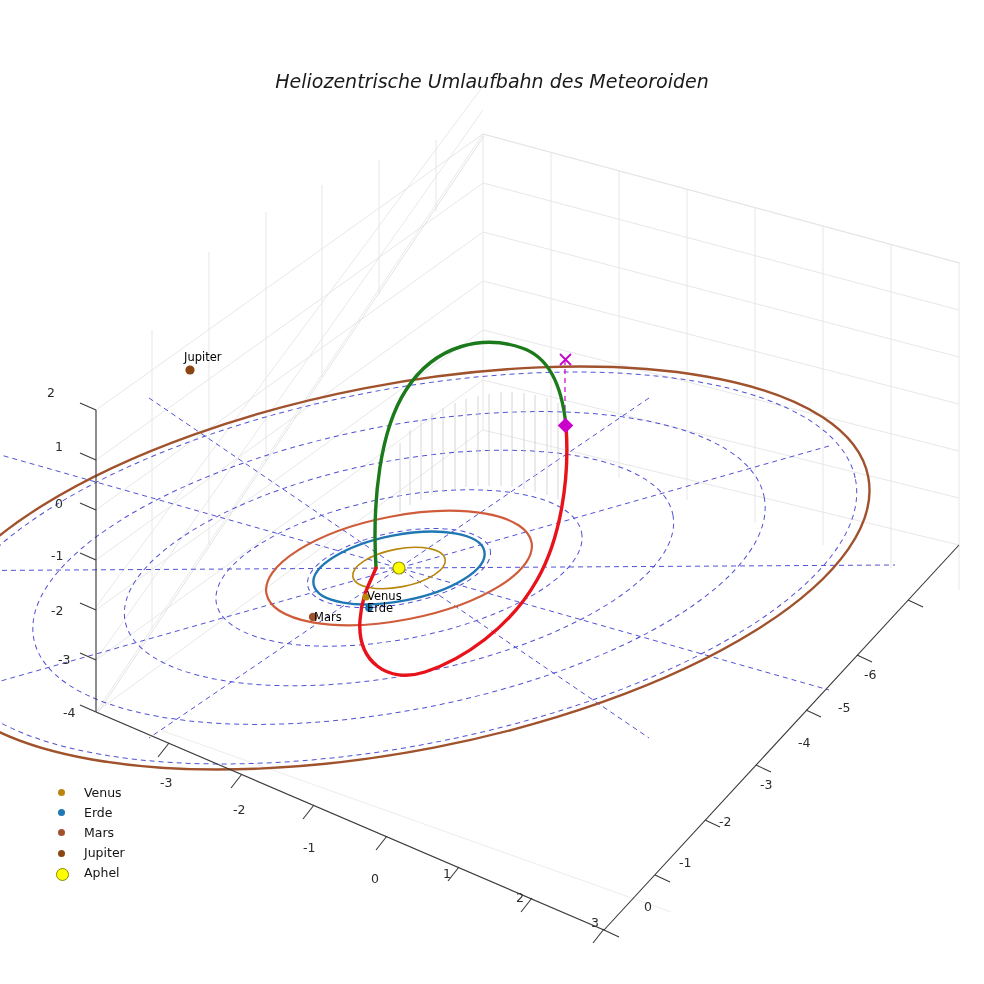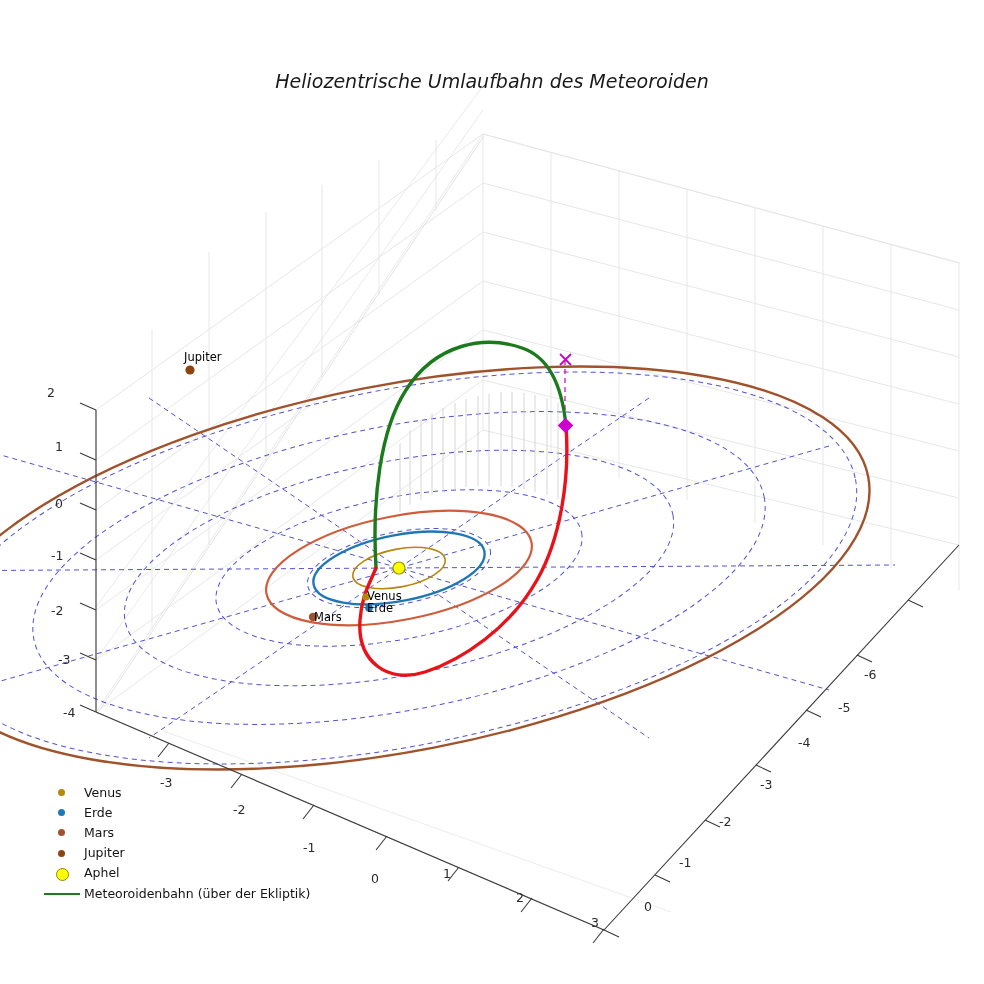--- a/index.html
+++ b/index.html
@@ -299,19 +299,13 @@
         <div class="dot" style="background: rgb(139, 69, 19);"></div>
       </div>
       <div class="legtxt">Jupiter</div>
     </div>
     <div class="legrow">
       <div class="legsym">
         <div class="dotbig" style="background: rgb(255, 255, 0);"></div>
       </div>
       <div class="legtxt">Aphel</div>
     </div>
-    <div class="legrow">
-      <div class="legsym">
-        <div class="lline" style="background: rgb(27, 122, 27);"></div>
-      </div>
-      <div class="legtxt">Meteoroidenbahn (über der Ekliptik)</div>
-    </div>
   </div>
 
 </body></html>

